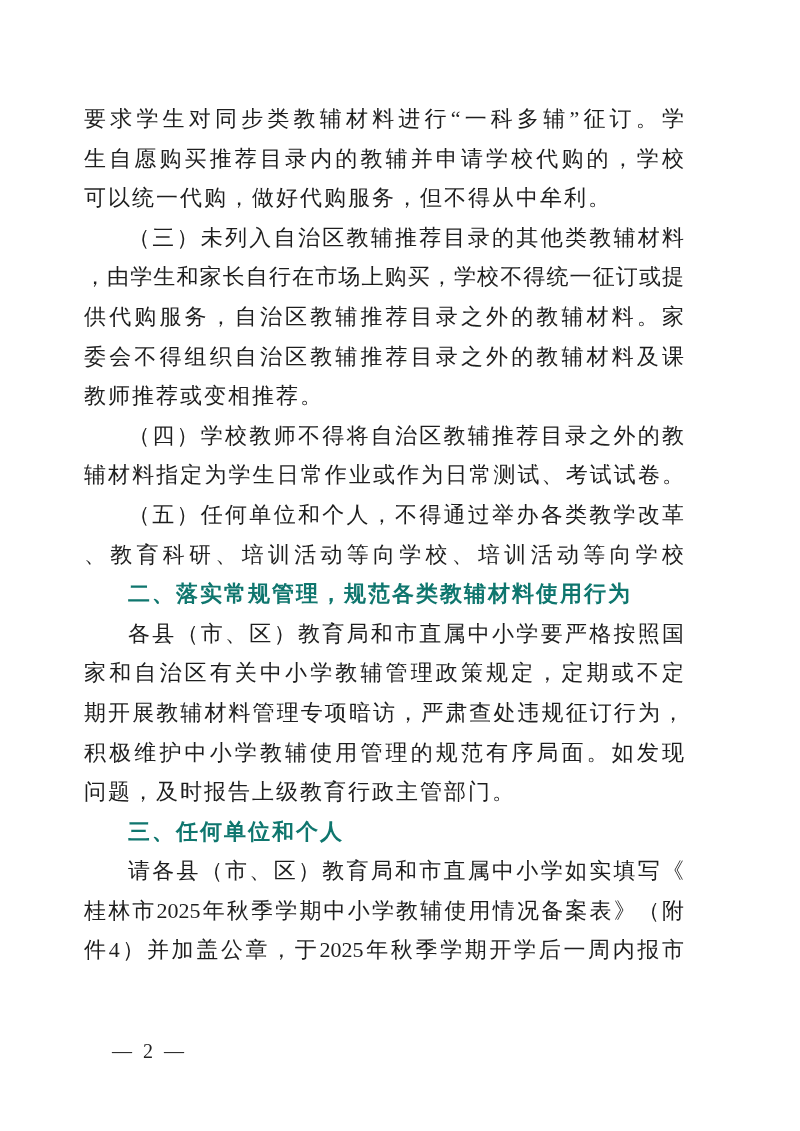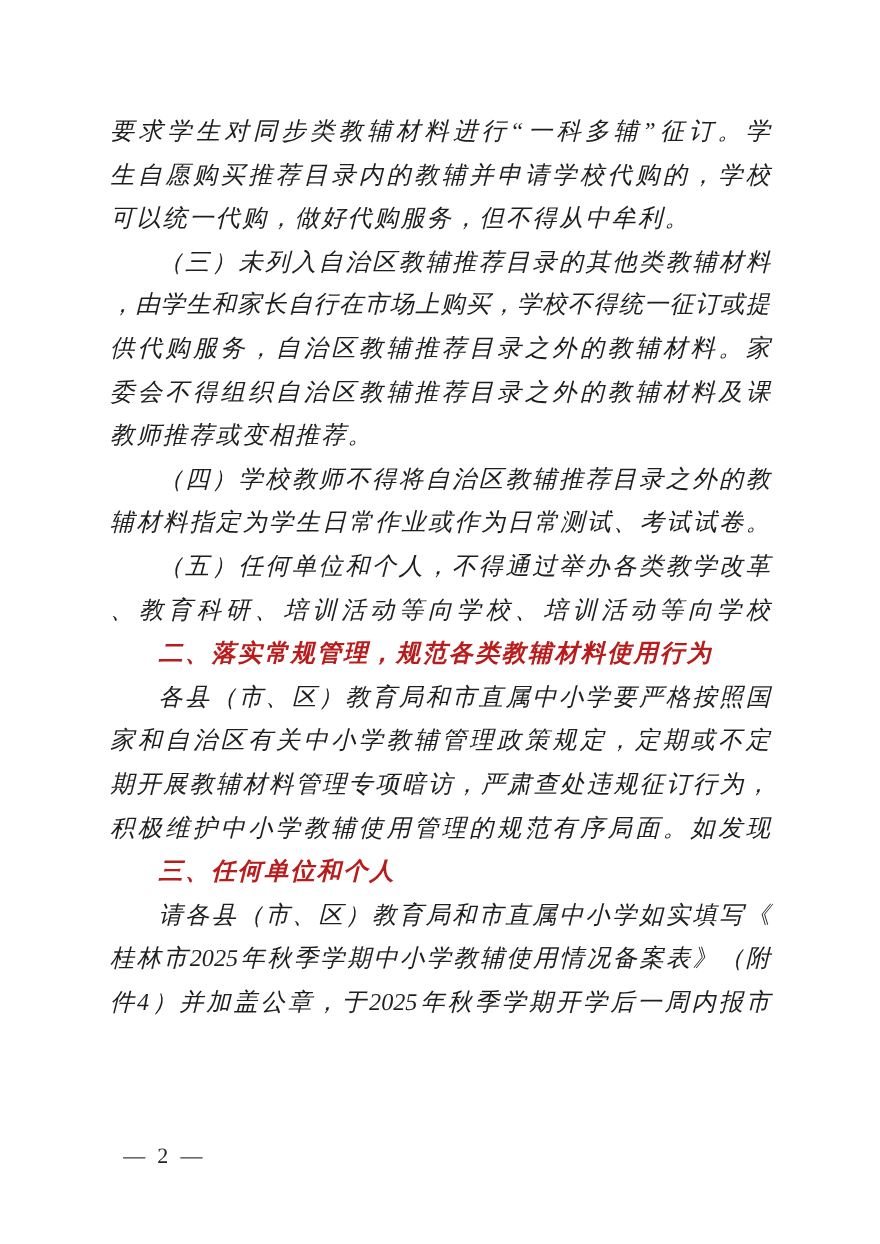--- a/index.html
+++ b/index.html
@@ -11,24 +11,23 @@
     font-family: "Liberation Serif", "DejaVu Serif", serif;
     overflow: hidden;
   }
   .page {
     position: absolute;
     inset: 0;
     background: #ffffff;
   }
   .body-text {
     position: absolute;
-    left: 100px;
+    left: 84px;
     top: 99px;
     width: 600px;
-    font-style: italic;
   }
   .line {
     height: 39.6px;
     line-height: 39.6px;
     font-size: 22px;
     color: #1e1e1e;
     text-align: justify;
     text-align-last: justify;
     white-space: normal;
   }
@@ -36,21 +35,21 @@
     text-align: left;
     text-align-last: left;
     letter-spacing: 2px;
   }
   .line.indent {
     padding-left: 44px;
   }
   .line.heading {
     font-family: "Liberation Sans", "DejaVu Sans", sans-serif;
     font-weight: bold;
-    color: #b91c1c;
+    color: #0f766e;
     letter-spacing: 2px;
   }
   .page-number {
     position: absolute;
     left: 112px;
     top: 1040px;
     font-size: 20px;
     color: #222222;
     letter-spacing: 3px;
     font-family: "Liberation Serif", "DejaVu Serif", serif;
@@ -71,19 +70,20 @@
       <div class="line no-fill">教师推荐或变相推荐。</div>
       <div class="line indent">（四）学校教师不得将自治区教辅推荐目录之外的教</div>
       <div class="line">辅材料指定为学生日常作业或作为日常测试、考试试卷。</div>
       <div class="line indent">（五）任何单位和个人，不得通过举办各类教学改革</div>
       <div class="line">、教育科研、培训活动等向学校、培训活动等向学校</div>
       <div class="line heading no-fill indent">二、落实常规管理，规范各类教辅材料使用行为</div>
       <div class="line indent">各县（市、区）教育局和市直属中小学要严格按照国</div>
       <div class="line">家和自治区有关中小学教辅管理政策规定，定期或不定</div>
       <div class="line">期开展教辅材料管理专项暗访，严肃查处违规征订行为，</div>
       <div class="line">积极维护中小学教辅使用管理的规范有序局面。如发现</div>
+      <div class="line no-fill">问题，及时报告上级教育行政主管部门。</div>
       <div class="line heading no-fill indent">三、任何单位和个人</div>
       <div class="line indent">请各县（市、区）教育局和市直属中小学如实填写《</div>
       <div class="line">桂林市2025年秋季学期中小学教辅使用情况备案表》（附</div>
       <div class="line">件4）并加盖公章，于2025年秋季学期开学后一周内报市</div>
     </div>
   <div class="page-number">— 2 —</div>
 </div>
 
 </body></html>

